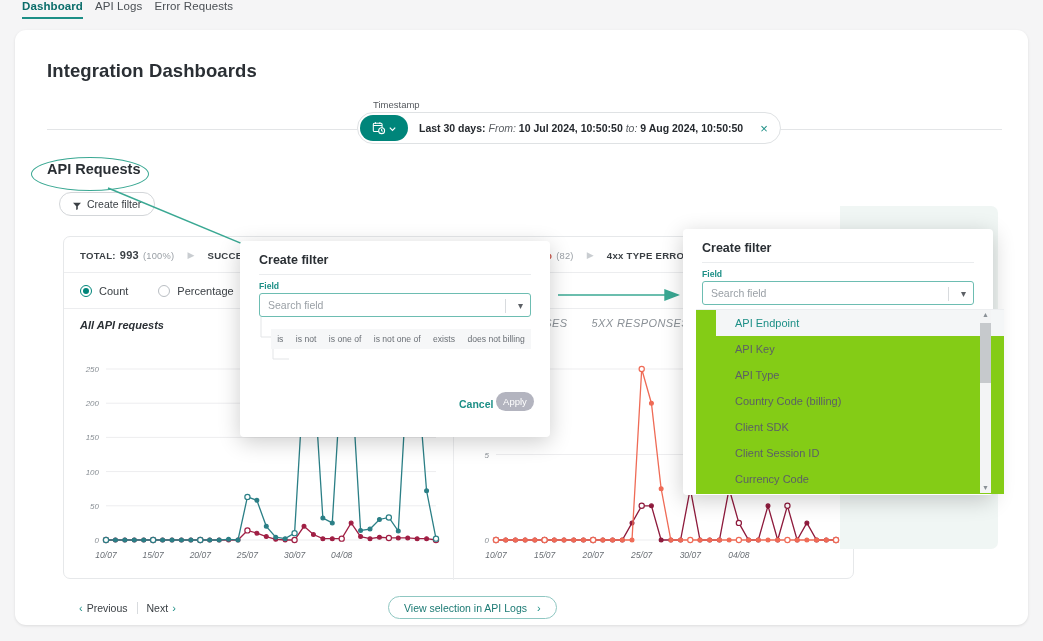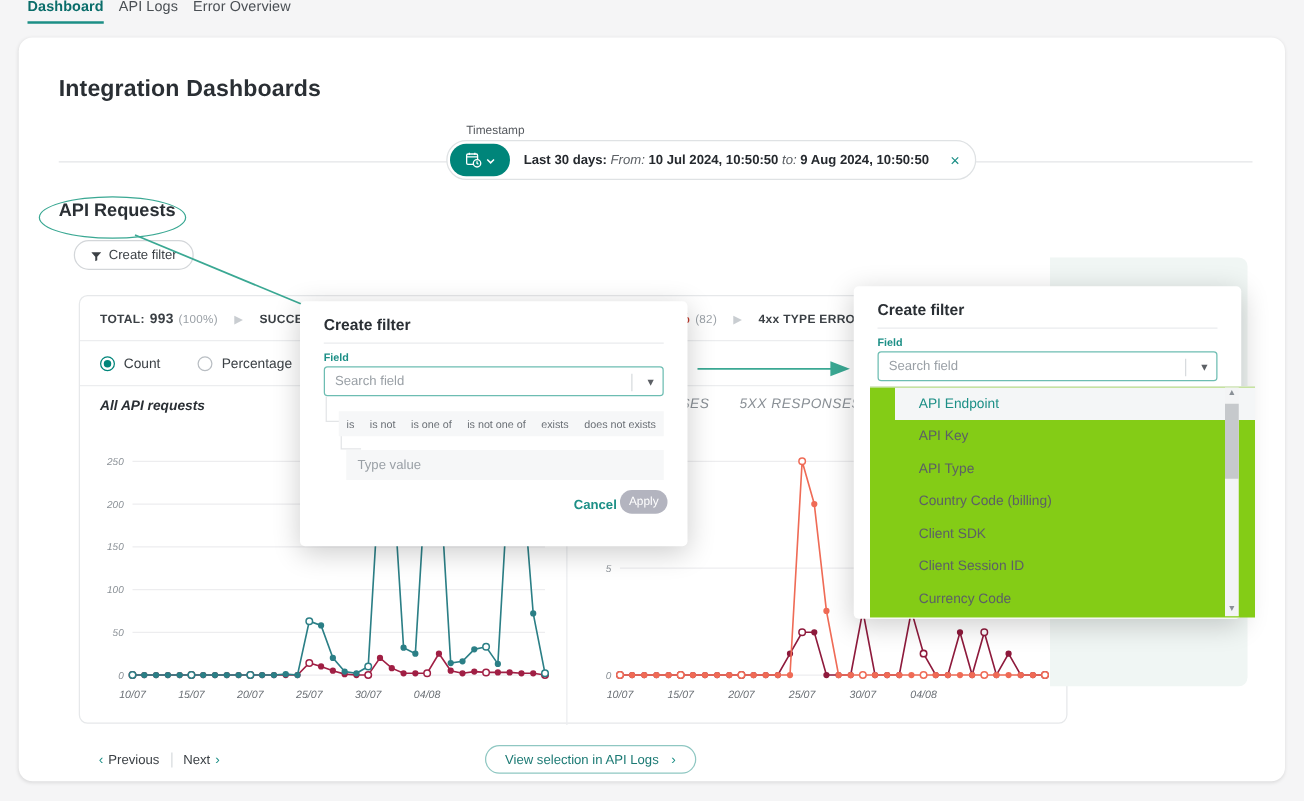--- a/index.html
+++ b/index.html
@@ -198,21 +198,21 @@
   .dd-arrow { position: absolute; right: 3px; width: 9px; font-size: 7px; color: #8a9096; text-align: center; cursor: pointer; }
 </style>
 </head>
 <body>
 
 <div id="root">
 
   <div class="topnav">
     <div class="topnav-tab active">Dashboard</div>
     <div class="topnav-tab">API Logs</div>
-    <div class="topnav-tab">Error Overview</div>
+    <div class="topnav-tab">Error Requests</div>
   </div>
 
   <div class="card">
 
     <div class="page-title">Integration Dashboards</div>
 
     <div class="ts-row">
       <div class="ts-rule"></div>
       <div class="ts-label">Timestamp</div>
       <div class="ts-pill">
@@ -535,24 +535,21 @@
     <svg class="conn" style="left:19px;top:76px;width:30px;height:60px">
       <path d="M2 0 V20 H24"></path>
       <path d="M14 22 V42 H30"></path>
     </svg>
     <div class="ops-row">
       <span>is</span>
       <span>is not</span>
       <span>is one of</span>
       <span>is not one of</span>
       <span>exists</span>
-      <span>does not exists</span>
-    </div>
-    <div class="val-input">
-      <span class="ph">Type value</span>
+      <span>does not billing</span>
     </div>
     <div class="dlg-cancel">Cancel</div>
     <div class="dlg-apply">Apply</div>
   </div>
 
   <div class="dialog dlg-b">
     <div class="dlg-title">Create filter</div>
     <div class="dlg-rule"></div>
     <div class="dlg-field-label">Field</div>
     <div class="dlg-input">

